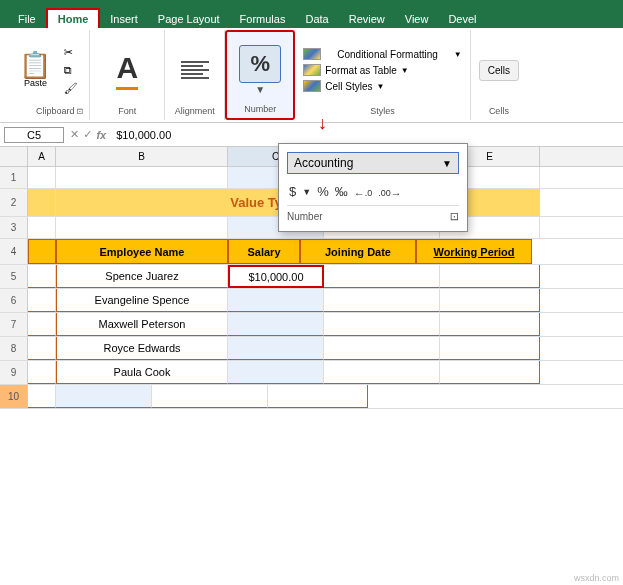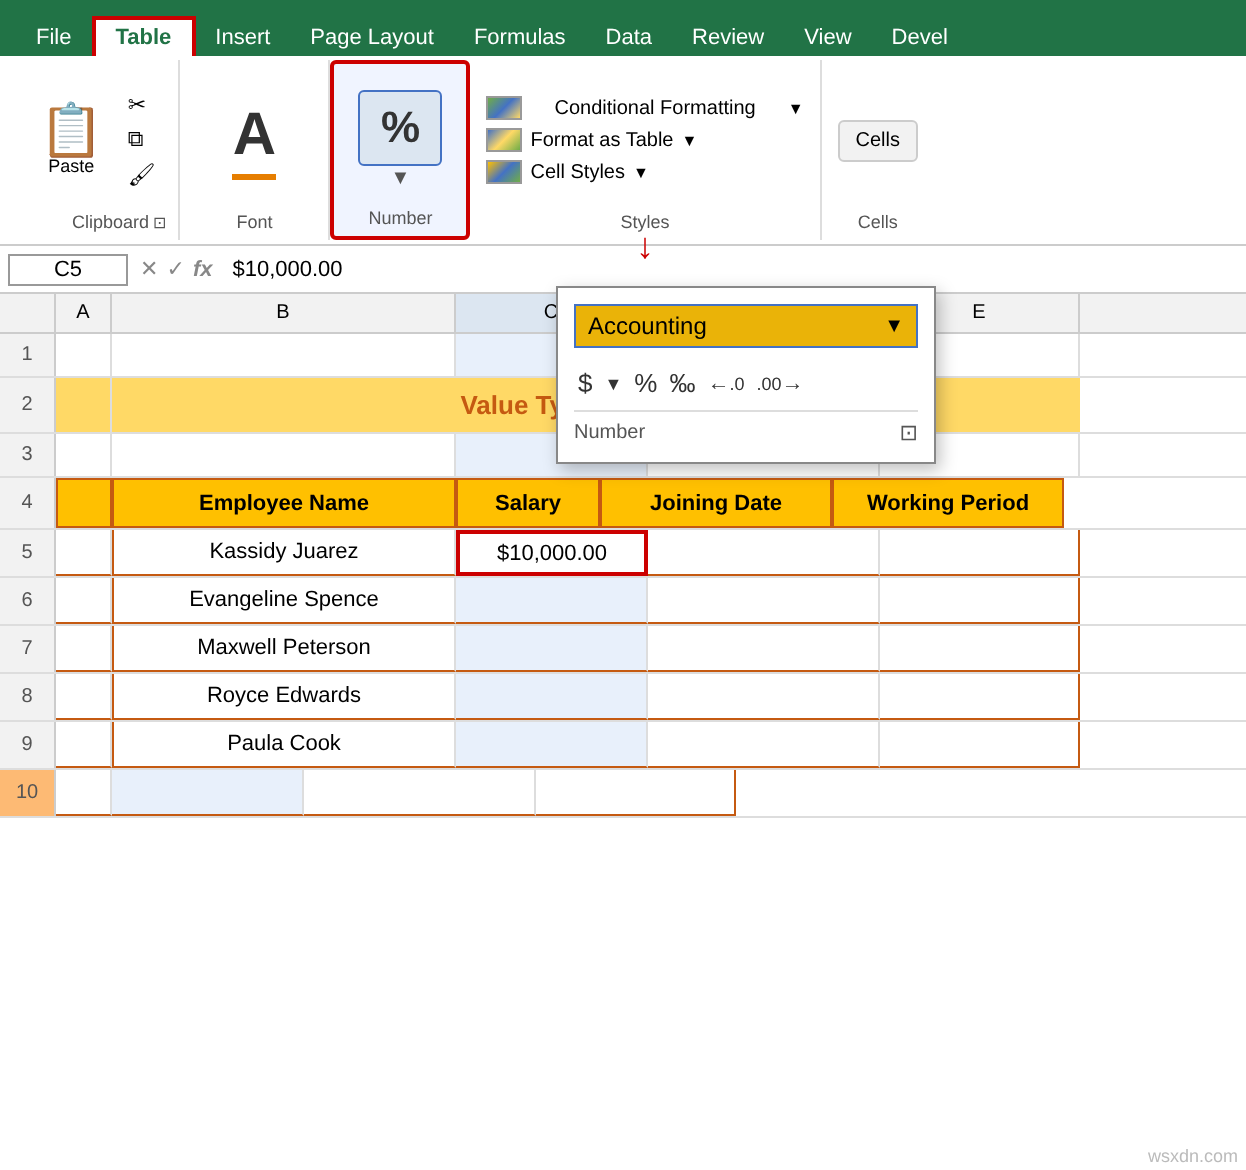--- a/index.html
+++ b/index.html
@@ -3,21 +3,21 @@
   <meta charset="utf-8">
   <style>
     * { box-sizing: border-box; margin: 0; padding: 0; }
     body { font-family: 'Segoe UI', Arial, sans-serif; font-size: 12px; background: #fff; width: 623px; height: 585px; overflow: hidden; }
   </style>
 </head>
 <body>
 
 <div style="display:flex; align-items: flex-end; background: #217346; padding: 4px 8px 0; height: 28px;">
   <div style="color:#fff;font-size:11px;padding:3px 10px;cursor:pointer;">File</div>
-  <div style="background:#fff;color:#217346;font-weight:600;font-size:11px;padding:3px 10px;cursor:pointer;border:2px solid #c00;border-bottom:none;">Table</div>
+  <div style="background:#fff;color:#217346;font-weight:600;font-size:11px;padding:3px 10px;cursor:pointer;border:2px solid #c00;border-bottom:none;">Home</div>
   <div style="color:#fff;font-size:11px;padding:3px 10px;cursor:pointer;">Insert</div>
   <div style="color:#fff;font-size:11px;padding:3px 10px;cursor:pointer;">Page Layout</div>
   <div style="color:#fff;font-size:11px;padding:3px 10px;cursor:pointer;">Formulas</div>
   <div style="color:#fff;font-size:11px;padding:3px 10px;cursor:pointer;">Data</div>
   <div style="color:#fff;font-size:11px;padding:3px 10px;cursor:pointer;">Review</div>
   <div style="color:#fff;font-size:11px;padding:3px 10px;cursor:pointer;">View</div>
   <div style="color:#fff;font-size:11px;padding:3px 10px;cursor:pointer;">Devel</div>
 </div>
 
 <div style="background:#fff;border-bottom:1px solid #ccc;display:flex;align-items:stretch;padding:2px 4px;height:95px;position:relative;">
@@ -40,20 +40,32 @@
     </div>
   </div>
 
   <div style="display:flex;flex-direction:column;padding:4px 8px;border-right:1px solid #ddd;align-items:center;min-width:75px;">
     <div style="flex:1;display:flex;align-items:center;justify-content:center;">
       <span style="font-size:30px;font-weight:bold;color:#333;border-bottom:3px solid #e67e00;padding-bottom:2px;">A</span>
     </div>
     <div style="font-size:9px;color:#555;">Font</div>
   </div>
 
+  <div style="display:flex;flex-direction:column;padding:4px 8px;border-right:1px solid #ddd;align-items:center;min-width:60px;">
+    <div style="flex:1;display:flex;flex-direction:column;gap:2px;justify-content:center;padding:4px;">
+      <div style="display:flex;flex-direction:column;gap:2px;">
+        <div style="height:2px;width:28px;background:#555;"></div>
+        <div style="height:2px;width:22px;background:#555;"></div>
+        <div style="height:2px;width:28px;background:#555;"></div>
+        <div style="height:2px;width:22px;background:#555;"></div>
+        <div style="height:2px;width:28px;background:#555;"></div>
+      </div>
+    </div>
+    <div style="font-size:9px;color:#555;">Alignment</div>
+  </div>
 
   <div style="display:flex;flex-direction:column;padding:4px 8px;border-right:1px solid #ddd;align-items:center;min-width:70px;border:2px solid #c00;border-radius:3px;background:#f0f4ff;">
     <div style="flex:1;display:flex;flex-direction:column;align-items:center;justify-content:center;">
       <div style="display:flex;flex-direction:column;align-items:center;background:#dce6f1;border:1px solid #4472c4;border-radius:3px;padding:5px 10px;cursor:pointer;">
         <span style="font-size:22px;font-weight:bold;color:#333;">%</span>
       </div>
       <div style="font-size:10px;color:#555;cursor:pointer;margin-top:1px;">▼</div>
     </div>
     <div style="font-size:9px;color:#555;">Number</div>
   </div>
@@ -93,21 +105,21 @@
   <input style="border: 1px solid rgb(153, 153, 153); width: 60px; padding: 1px 4px; font-size: 11px; text-align: center;" value="C5">
   <div style="display:flex;align-items:center;gap:4px;padding:0 6px;color:#888;font-size:11px;">
     <span style="cursor:pointer;">✕</span>
     <span style="cursor:pointer;">✓</span>
     <span style="cursor:pointer;font-style:italic;font-weight:bold;">fx</span>
   </div>
   <div style="flex:1;font-size:11px;padding:1px 4px;">$10,000.00</div>
 </div>
 
 <div style="position:absolute;top:143px;left:278px;background:#fff;border:1px solid #888;box-shadow:2px 3px 8px rgba(0,0,0,0.25);z-index:100;width:190px;padding:8px;">
-  <div style="display:flex;justify-content:space-between;align-items:center;border:1px solid #4472c4;padding:3px 6px;font-size:12px;cursor:pointer;background:#eab308;margin-bottom:6px;">
+  <div style="display:flex;justify-content:space-between;align-items:center;border:1px solid #4472c4;padding:3px 6px;font-size:12px;cursor:pointer;background:#e5e5e5;margin-bottom:6px;">
     <span>Accounting</span>
     <span style="font-size:10px;">▼</span>
   </div>
   <div style="display:flex;align-items:center;gap:6px;padding:4px 2px;font-size:13px;color:#333;">
     <span style="cursor:pointer;">$</span>
     <span style="cursor:pointer;font-size:9px;">▼</span>
     <span style="cursor:pointer;">%</span>
     <span style="cursor:pointer;">‰</span>
     <span style="cursor:pointer;font-size:11px;">←<span style="font-size:9px;">.0</span></span>
     <span style="cursor:pointer;font-size:11px;"><span style="font-size:9px;">.00</span>→</span>
@@ -152,27 +164,27 @@
     <div style="width:116px;border-right:1px solid #ddd;"></div>
     <div style="width:100px;border-right:1px solid #ddd;"></div>
   </div>
 
   <div style="display:flex;height:26px;border-bottom:1px solid #ddd;">
     <div style="width:28px;min-width:28px;border-right:1px solid #ccc;background:#f2f2f2;display:flex;align-items:center;justify-content:center;font-size:10px;color:#555;">4</div>
     <div style="width:28px;border:1px solid #c55a11;background:#ffc000;"></div>
     <div style="width:172px;border:1px solid #c55a11;background:#ffc000;display:flex;align-items:center;justify-content:center;font-weight:bold;font-size:11px;">Employee Name</div>
     <div style="width:72px;border:1px solid #c55a11;background:#ffc000;display:flex;align-items:center;justify-content:center;font-weight:bold;font-size:11px;">Salary</div>
     <div style="width:116px;border:1px solid #c55a11;background:#ffc000;display:flex;align-items:center;justify-content:center;font-weight:bold;font-size:11px;">Joining Date</div>
-    <div style="width:116px;border:1px solid #c55a11;background:#ffc000;display:flex;align-items:center;justify-content:center;font-weight:bold;font-size:11px;">Working Period</div>
+    <div style="width:116px;border:1px solid #c55a11;background:#ffc000;display:flex;align-items:center;justify-content:center;font-weight:bold;font-size:11px;text-decoration:underline;">Working Period</div>
   </div>
 
   <div style="display:flex;height:24px;border-bottom:1px solid #ddd;">
     <div style="width:28px;min-width:28px;border-right:1px solid #ccc;background:#f2f2f2;display:flex;align-items:center;justify-content:center;font-size:10px;color:#555;">5</div>
     <div style="width:28px;border-right:1px solid #ddd;border-bottom:1px solid #c55a11;"></div>
-    <div style="width:172px;border-right:1px solid #ddd;border-bottom:1px solid #c55a11;border-left:1px solid #c55a11;display:flex;align-items:center;justify-content:center;font-size:11px;">Kassidy Juarez</div>
+    <div style="width:172px;border-right:1px solid #ddd;border-bottom:1px solid #c55a11;border-left:1px solid #c55a11;display:flex;align-items:center;justify-content:center;font-size:11px;">Spence Juarez</div>
     <div style="width:96px;border:2px solid #c00;display:flex;align-items:center;justify-content:center;font-size:11px;background:#fff;">$10,000.00</div>
     <div style="width:116px;border-right:1px solid #ddd;border-bottom:1px solid #c55a11;"></div>
     <div style="width:100px;border-right:1px solid #ddd;border-bottom:1px solid #c55a11;border-right:1px solid #c55a11;"></div>
   </div>
 
   <div style="display:flex;height:24px;border-bottom:1px solid #ddd;">
     <div style="width:28px;min-width:28px;border-right:1px solid #ccc;background:#f2f2f2;display:flex;align-items:center;justify-content:center;font-size:10px;color:#555;">6</div>
     <div style="width:28px;border-right:1px solid #ddd;border-bottom:1px solid #c55a11;"></div>
     <div style="width:172px;border-right:1px solid #ddd;border-bottom:1px solid #c55a11;border-left:1px solid #c55a11;display:flex;align-items:center;justify-content:center;font-size:11px;">Evangeline Spence</div>
     <div style="width:96px;border-right:1px solid #ddd;border-bottom:1px solid #c55a11;background:#e8f0fb;"></div>

